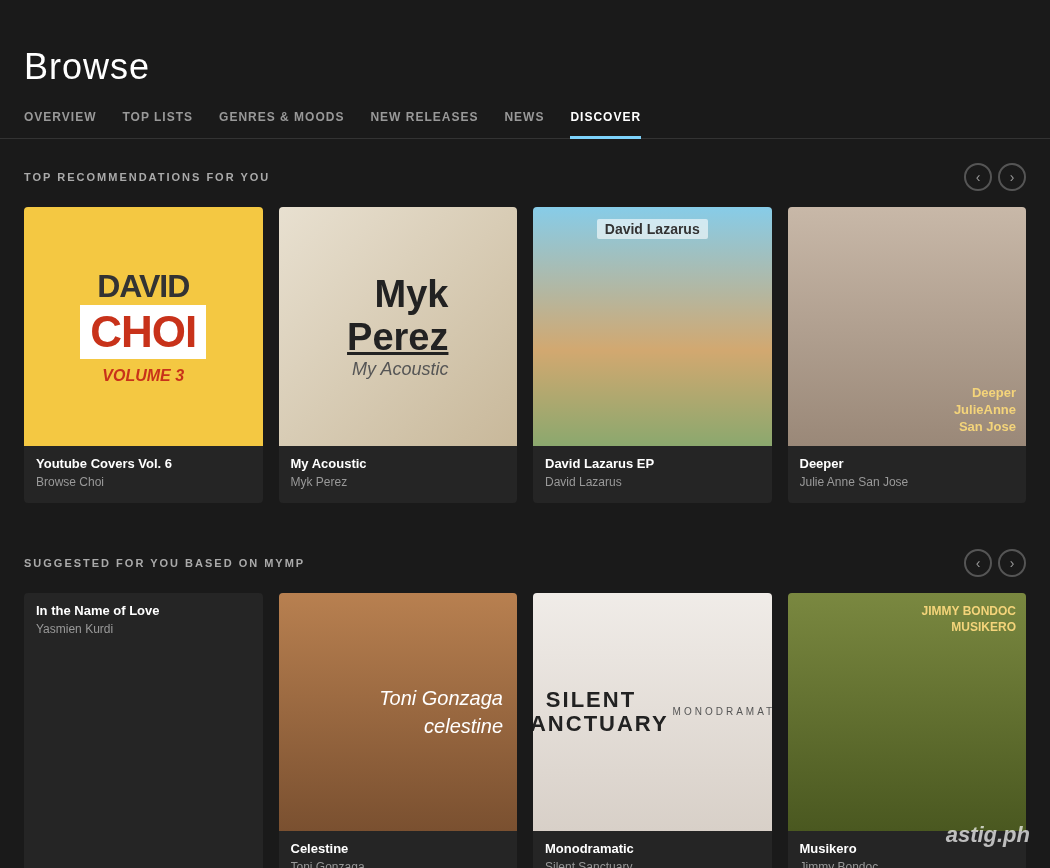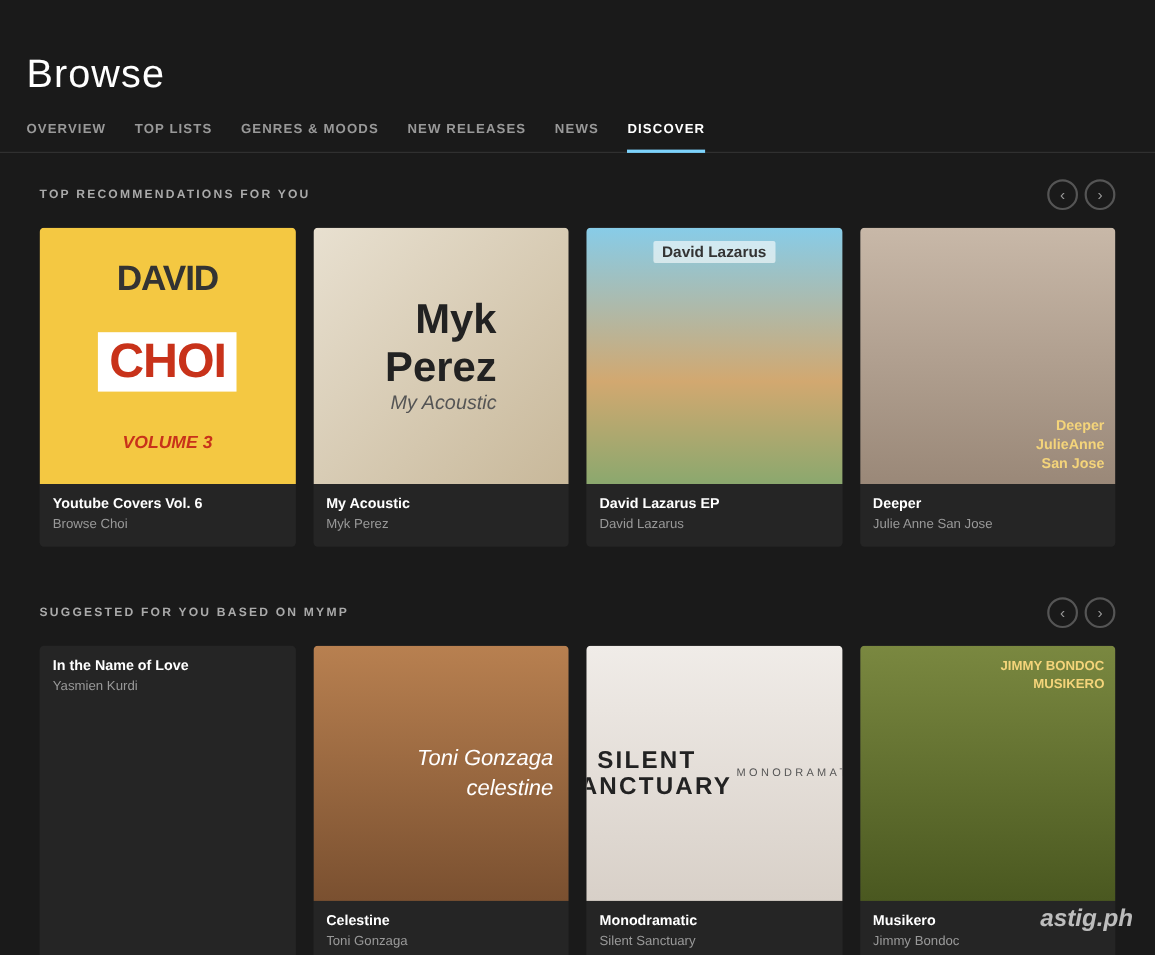--- a/index.html
+++ b/index.html
@@ -35,21 +35,21 @@
       cursor: pointer;
       text-decoration: none;
       border-bottom: 3px solid transparent;
       margin-bottom: -1px;
     }
     .nav-tab.active {
       color: #fff;
       border-bottom: 3px solid #7dd3fc;
     }
     .section {
-      padding: 24px 36px 10px;
+      padding: 24px 24px 10px;
     }
     .section-header {
       display: flex;
       align-items: center;
       justify-content: space-between;
       margin-bottom: 16px;
     }
     .section-title {
       font-size: 11px;
       font-weight: 700;
@@ -92,21 +92,20 @@
       overflow: hidden;
       position: relative;
     }
     
     .art-david-choi {
       background: #f4c842;
       display: flex;
       flex-direction: column;
       align-items: center;
       justify-content: center;
-      gap: 30px;
     }
     .art-david-choi .name-top {
       font-size: 32px;
       font-weight: 900;
       color: #333;
       letter-spacing: -1px;
     }
     .art-david-choi .name-choi {
       font-size: 44px;
       font-weight: 900;
@@ -126,21 +125,21 @@
       background: linear-gradient(135deg, #e8e0d0 0%, #c8b89a 100%);
       display: flex;
       align-items: center;
       justify-content: center;
     }
     .art-myk-label {
       text-align: right;
       padding: 10px;
     }
     .art-myk-label .myk { font-size: 38px; font-weight: 900; color: #222; }
-    .art-myk-label .perez { font-size: 38px; font-weight: 900; color: #222; }
+    .art-myk-label .perez { font-size: 38px; font-weight: 900; color: #222; text-decoration: underline; }
     .art-myk-label .acoustic { font-size: 18px; color: #555; font-style: italic; }
     .art-david-lazarus {
       background: linear-gradient(180deg, #87cce8 0%, #d2a870 60%, #8ba86e 100%);
       display: flex;
       align-items: flex-start;
       justify-content: center;
       padding-top: 12px;
     }
     .art-david-lazarus .dl-title {
       font-size: 14px;

